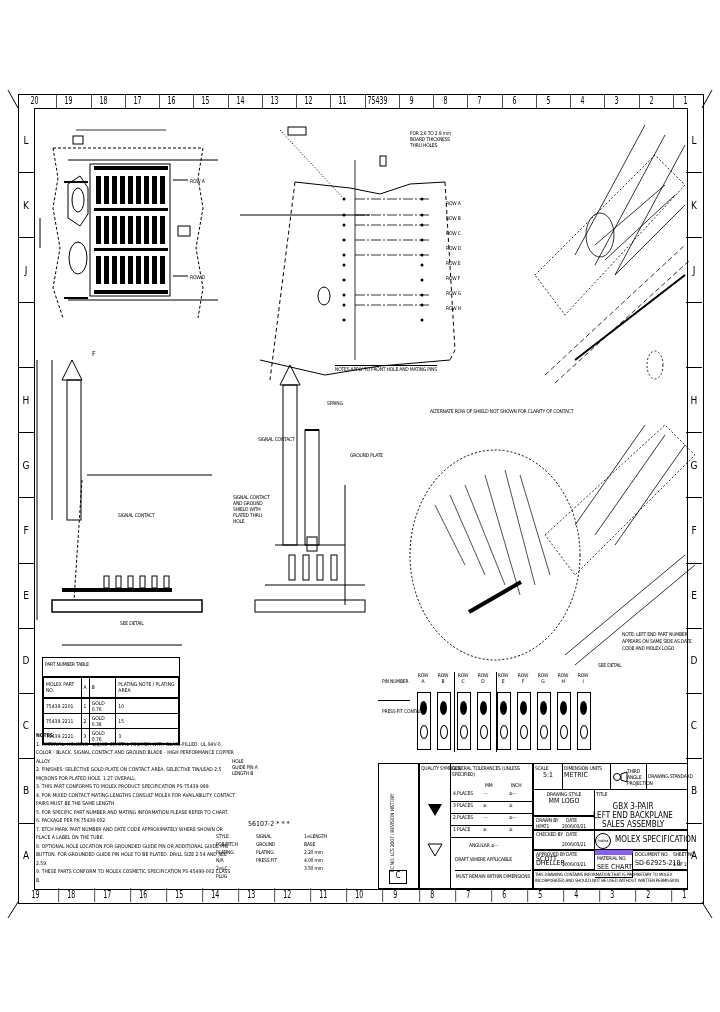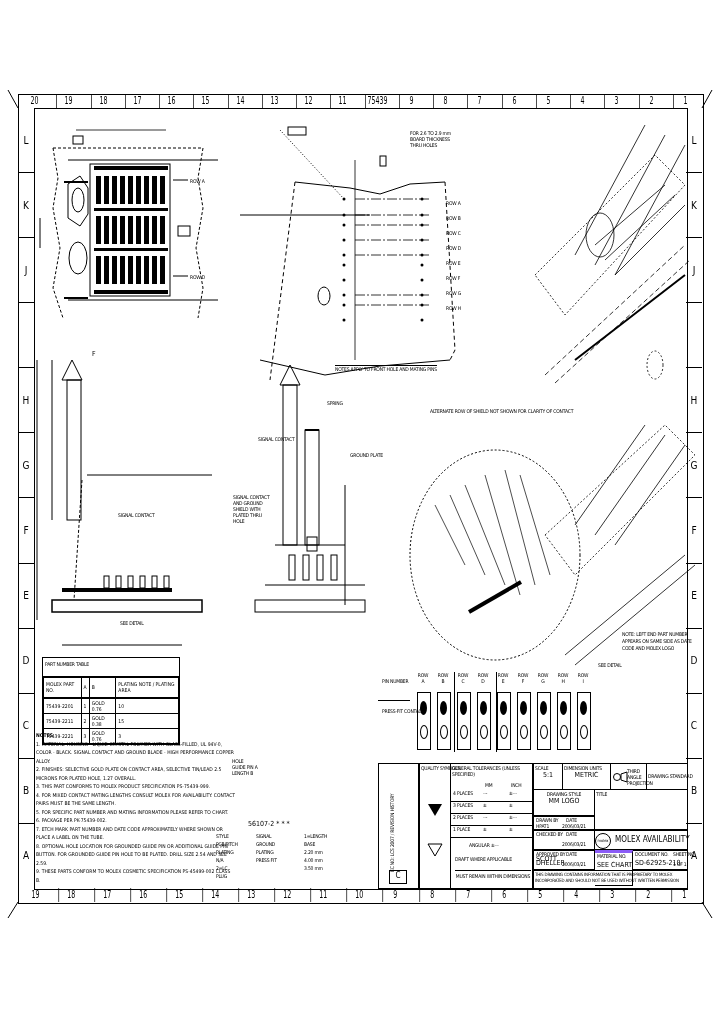--- a/index.html
+++ b/index.html
@@ -511,66 +511,71 @@
     <div class="abs t" style="left:4px;top:92px;">DRAFT WHERE APPLICABLE</div>
     <div class="abs t" style="left:4px;top:106px;width:76px;white-space:normal;text-align:center;border-top:1px solid #000;padding-top:2px;">MUST REMAIN WITHIN DIMENSIONS</div>
   </div>
 
   <div class="tb-cell" style="left:154px;top:0;width:30px;height:26px;border-top:none;">
     <div class="t">SCALE</div>
     <div class="t7" style="text-align:center;">5:1</div>
   </div>
   <div class="tb-cell" style="left:184px;top:0;width:48px;height:26px;border-top:none;border-left:none;">
     <div class="t">DIMENSION UNITS</div>
-    <div class="t7" style="text-align:center;">METRIC</div>
+    <div class="t7" style="text-align:left;">METRIC</div>
   </div>
   <div class="tb-cell" style="left:232px;top:0;width:36px;height:26px;border-top:none;border-left:none;">
     <svg width="14" height="10" style="left:2px;top:8px;">
         <circle cx="4" cy="5" r="3.5" fill="none" stroke="#000"></circle>
         <polygon points="8,2 14,0 14,10 8,8" fill="none" stroke="#000"></polygon>
       </svg>
     <div class="abs t" style="left:16px;top:4px;width:20px;white-space:normal;">THIRD ANGLE PROJECTION</div>
   </div>
   <div class="tb-cell" style="left:268px;top:0;width:40px;height:26px;border-top:none;border-left:none;border-right:none;">
     <div class="t" style="margin-top:8px;">DRAWING STANDARD</div>
   </div>
 
   <div class="tb-cell" style="left:154px;top:26px;width:62px;height:26px;border-left:1px solid #000;border-top:none;">
     <div class="t" style="text-align:center;">DRAWING STYLE</div>
     <div class="t7" style="text-align:center;">MM LOGO</div>
   </div>
   <div class="tb-cell" style="left:216px;top:26px;width:92px;height:40px;border-top:none;border-left:none;border-right:none;">
     <div class="t">TITLE</div>
   </div>
+  <div class="abs" style="left:200px;top:38px;width:108px;text-align:center;font-size:8px;line-height:9px;">
+    <div>GBX 3-PAIR</div>
+    <div>LEFT END BACKPLANE</div>
+    <div>SALES ASSEMBLY</div>
+  </div>
 
   <div class="tb-cell" style="left:154px;top:52px;width:62px;height:14px;border-top:1px solid #000;">
     <div class="abs t" style="left:2px;top:0;">DRAWN BY</div>
     <div class="abs t" style="left:32px;top:0;">DATE</div>
     <div class="abs t" style="left:2px;top:6px;">HPAT1</div>
     <div class="abs t" style="left:28px;top:6px;">2006/03/21</div>
   </div>
 
   <div class="tb-cell" style="left:154px;top:66px;width:62px;height:20px;border-top:1px solid #000;">
     <div class="abs t" style="left:2px;top:0;">CHECKED BY</div>
     <div class="abs t" style="left:32px;top:0;">DATE</div>
     <div class="abs t7" style="left:2px;top:24px;">SCOTT</div>
     <div class="abs t" style="left:28px;top:10px;">2006/03/21</div>
   </div>
   <div class="tb-cell" style="left:216px;top:66px;width:92px;height:20px;border-top:1px solid #000;border-left:none;border-right:none;">
     <div class="abs" style="left:0;top:2px;width:14px;height:14px;border:1px solid #000;border-radius:50%;font-size:4px;line-height:14px;text-align:center;">molex</div>
-    <div class="abs t7" style="left:20px;top:5px;font-size:8px;">MOLEX AVAILABILITY</div>
+    <div class="abs t7" style="left:20px;top:5px;font-size:8px;">MOLEX SPECIFICATION</div>
   </div>
 
   <div class="tb-cell" style="left:154px;top:86px;width:62px;height:20px;border-top:1px solid #000;">
     <div class="abs t" style="left:2px;top:0;">APPROVED BY</div>
     <div class="abs t" style="left:32px;top:0;">DATE</div>
     <div class="abs t7" style="left:2px;top:8px;">DHELLER</div>
     <div class="abs t" style="left:28px;top:10px;">2006/03/21</div>
   </div>
-  <div class="tb-cell" style="left:216px;top:86px;width:38px;height:36px;border-top:3px solid #8b5cf6;border-left:none;text-decoration:underline;">
+  <div class="tb-cell" style="left:216px;top:86px;width:38px;height:28px;border-top:5px solid #8b5cf6;border-left:none;text-decoration:underline;">
     <div class="abs t" style="left:2px;top:0;">MATERIAL NO.</div>
     <div class="abs t7" style="left:2px;top:8px;">SEE CHART</div>
   </div>
   <div class="tb-cell" style="left:254px;top:86px;width:54px;height:20px;border-top:1px solid #000;border-left:none;border-right:none;">
     <div class="abs t" style="left:2px;top:0;">DOCUMENT NO.</div>
     <div class="abs t" style="left:40px;top:0;">SHEET NO.</div>
     <div class="abs t7" style="left:2px;top:8px;">SD-62925-210</div>
     <div class="abs t" style="left:40px;top:10px;">1 OF 1</div>
   </div>
 

